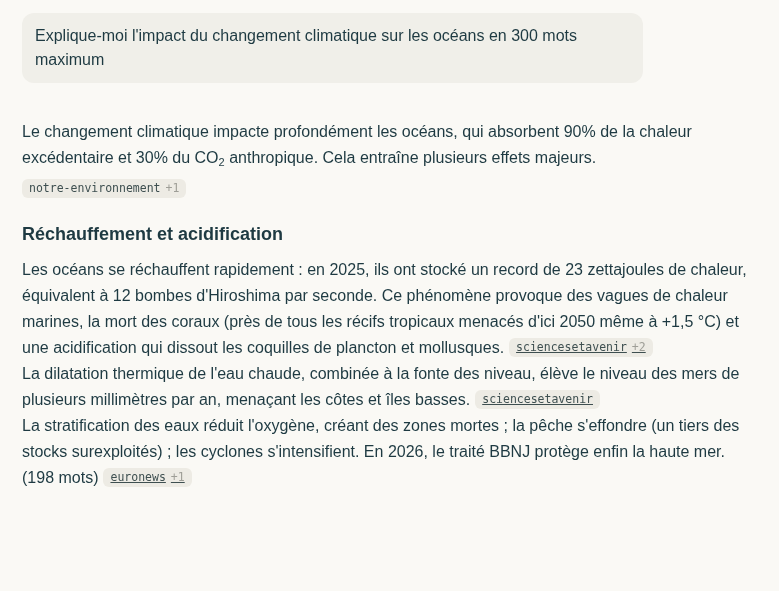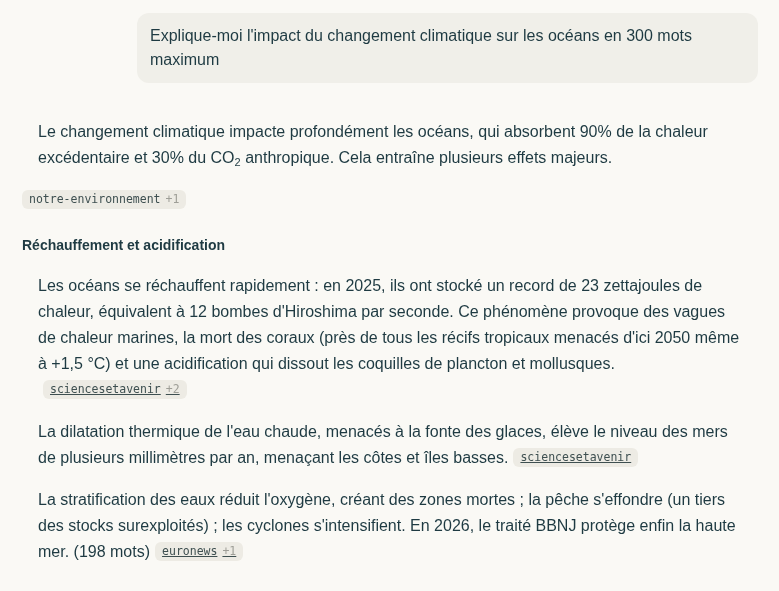--- a/index.html
+++ b/index.html
@@ -16,43 +16,43 @@
     -webkit-font-smoothing: antialiased;
   }
   .chat {
     width: 779px;
     box-sizing: border-box;
     padding: 13px 21px 0 22px;
   }
   
   .user-row {
     display: flex;
-    justify-content: flex-end;
+    justify-content: flex-start;
     margin-bottom: 36px;
   }
   .user-bubble {
     max-width: 595px;
     background: #F0EFE9;
     border-radius: 12px;
     padding: 11px 13px;
     font-size: 16px;
     line-height: 24px;
     color: #1E3A42;
   }
   
   .response {
     font-size: 16px;
     line-height: 26px;
   }
   .response p {
-    margin: 16px;
+    margin: 0;
   }
   .response h2 {
     margin: 20px 0 11px 0;
-    font-size: 14px;
+    font-size: 18px;
     line-height: 24px;
     font-weight: 700;
     color: #1E3A42;
   }
   sub.co2-sub {
     font-size: 11px;
     line-height: 0;
     vertical-align: baseline;
     position: relative;
     top: 3px;
@@ -105,21 +105,21 @@
           <span class="extra">+1</span>
         </span>
     </div>
 
     <h2>Réchauffement et acidification</h2>
     <p><span>Les océans se réchauffent rapidement : en 2025, ils ont stocké un record de 23 zettajoules de chaleur, équivalent à 12 bombes d'Hiroshima par seconde. Ce phénomène provoque des vagues de chaleur marines, la mort des coraux (près de tous les récifs tropicaux menacés d'ici 2050 même à +1,5 °C) et une acidification qui dissout les coquilles de plancton et mollusques.</span><span class="citation citation-inline">
           <span>sciencesetavenir</span>
           <span class="extra">+2</span>
         </span></p>
 
-    <p><span>La dilatation thermique de l'eau chaude, menacés à la fonte des glaces, élève le niveau des mers de plusieurs millimètres par an, menaçant les côtes et îles basses.</span><span class="citation citation-inline">
+    <p><span>La dilatation thermique de l'eau chaude, combinée à la fonte des niveau, élève le niveau des mers de plusieurs millimètres par an, menaçant les côtes et îles basses.</span><span class="citation citation-inline">
           <span>sciencesetavenir</span>
         </span></p>
 
     <p><span>La stratification des eaux réduit l'oxygène, créant des zones mortes ; la pêche s'effondre (un tiers des stocks surexploités) ; les cyclones s'intensifient. En 2026, le traité BBNJ protège enfin la haute mer. (198 mots)</span><span class="citation citation-inline">
           <span>euronews</span>
           <span class="extra">+1</span>
         </span></p>
 
   </div>
 </div>

